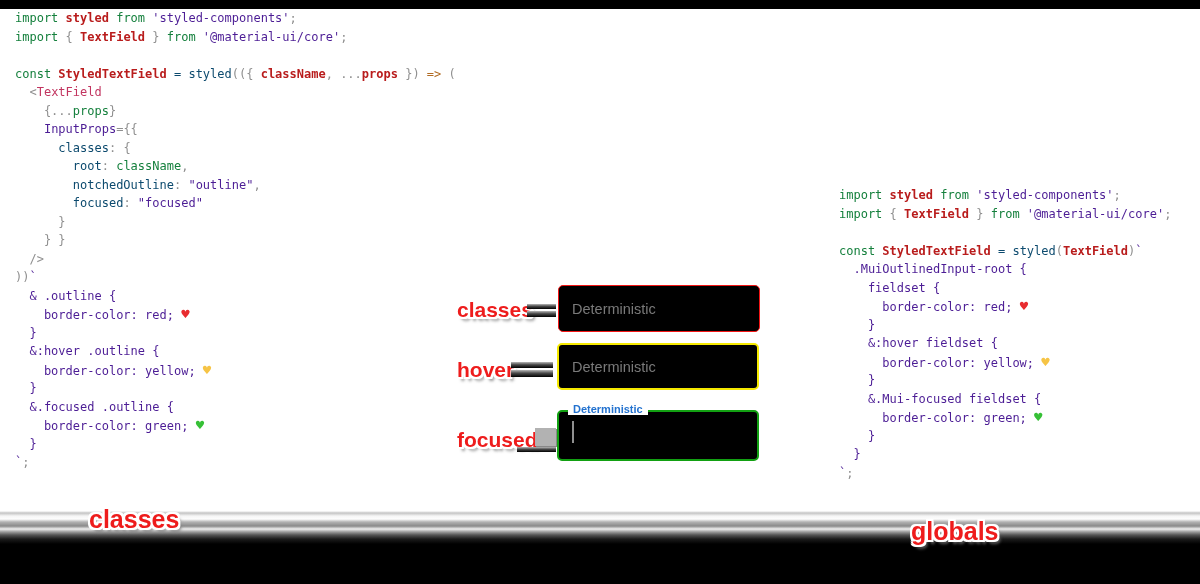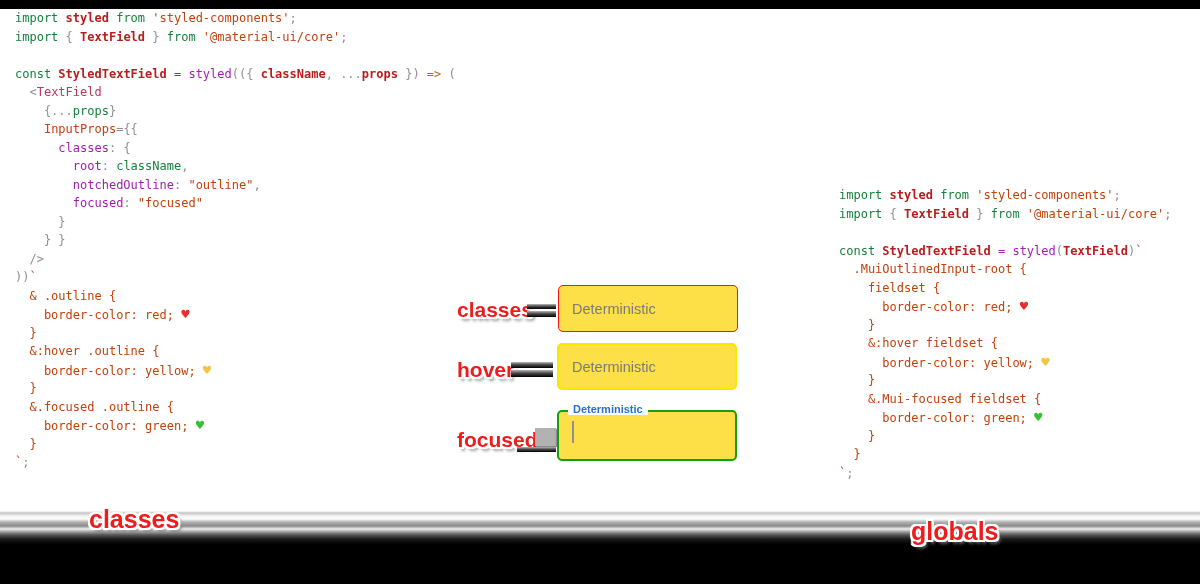--- a/index.html
+++ b/index.html
@@ -11,44 +11,44 @@
   .top-bar { position:absolute; left:0; top:0; width:1200px; height:9px; background:#000; }
 
   
   pre.code { position:absolute; font-family:"DejaVu Sans Mono","Liberation Mono",monospace;
              font-size:12px; line-height:18.5px; white-space:pre; color:#1c1c1c; }
   #left-code  { left:15px;  top:9px;   }
   #right-code { left:839px; top:186px; }
   .code-line { height:18.5px; }
   .tk-k { color:#15803d; }                        
   .tk-i { color:#b91c1c; font-weight:bold; }      
-  .tk-s { color:#c2410c; }                        
+  .tk-s { color:#4c1d95; }                        
   .tk-p { color:#8f8f8f; }                        
-  .tk-f { color:#a21caf; }                        
+  .tk-f { color:#0c4a6e; }                        
   .tk-t { color:#c23560; }                        
   .tk-o { color:#b06a21; }                        
   .tk-hr { color:#e82c2f; font-size:14px; }
   .tk-hy { color:#f6c445; font-size:14px; }
   .tk-hg { color:#36c036; font-size:14px; }
 
   
   .red-label { position:absolute; color:#ee1c1c; font-weight:bold; font-size:21px;
                letter-spacing:0;
                text-shadow:
                  -2px -2px 0 #fff, 2px -2px 0 #fff, -2px 2px 0 #fff, 2px 2px 0 #fff,
                  0 -2px 0 #fff, 0 2px 0 #fff, -2px 0 0 #fff, 2px 0 0 #fff,
                  3px 4px 3px rgba(120,120,120,.8); }
   .caption { font-size:25px; }
 
   
   .mark-band { position:absolute; background:linear-gradient(180deg,#b9b9b9 0%,#4a4a4a 45%,#000 100%); }
   .mark-box  { position:absolute; background:#b2b2b2; box-shadow:1px 1px 0 #888; }
 
   
-  .tfield { position:absolute; width:180px; background:#fde047; border-radius:5px;padding-left:8px; }
+  .tfield { position:absolute; width:202px; background:#000000; border-radius:5px;padding-left:8px; }
   .tfield .ph { position:absolute; left:13px; top:50%; transform:translateY(-50%);
                 color:#7a7a7a; font-size:14.5px; }
   #field-default { left:558px; top:285px; height:47px; border:1.7px solid #f31515; }
   #field-hover   { left:557px; top:343px; height:47px; border:2px solid #f5e900; }
   #field-focused { left:557px; top:410px; height:51px; border:2.5px solid #12a012; }
   #field-focused .notch-label { position:absolute; top:-9px; left:9px; background:#fff;
                 padding:0 5px; color:#2372cf; font-size:11px; font-weight:bold; }
   #field-focused .caret { position:absolute; left:13px; top:9px; width:2px; height:22px; background:#8f8f8f; }
 
   

